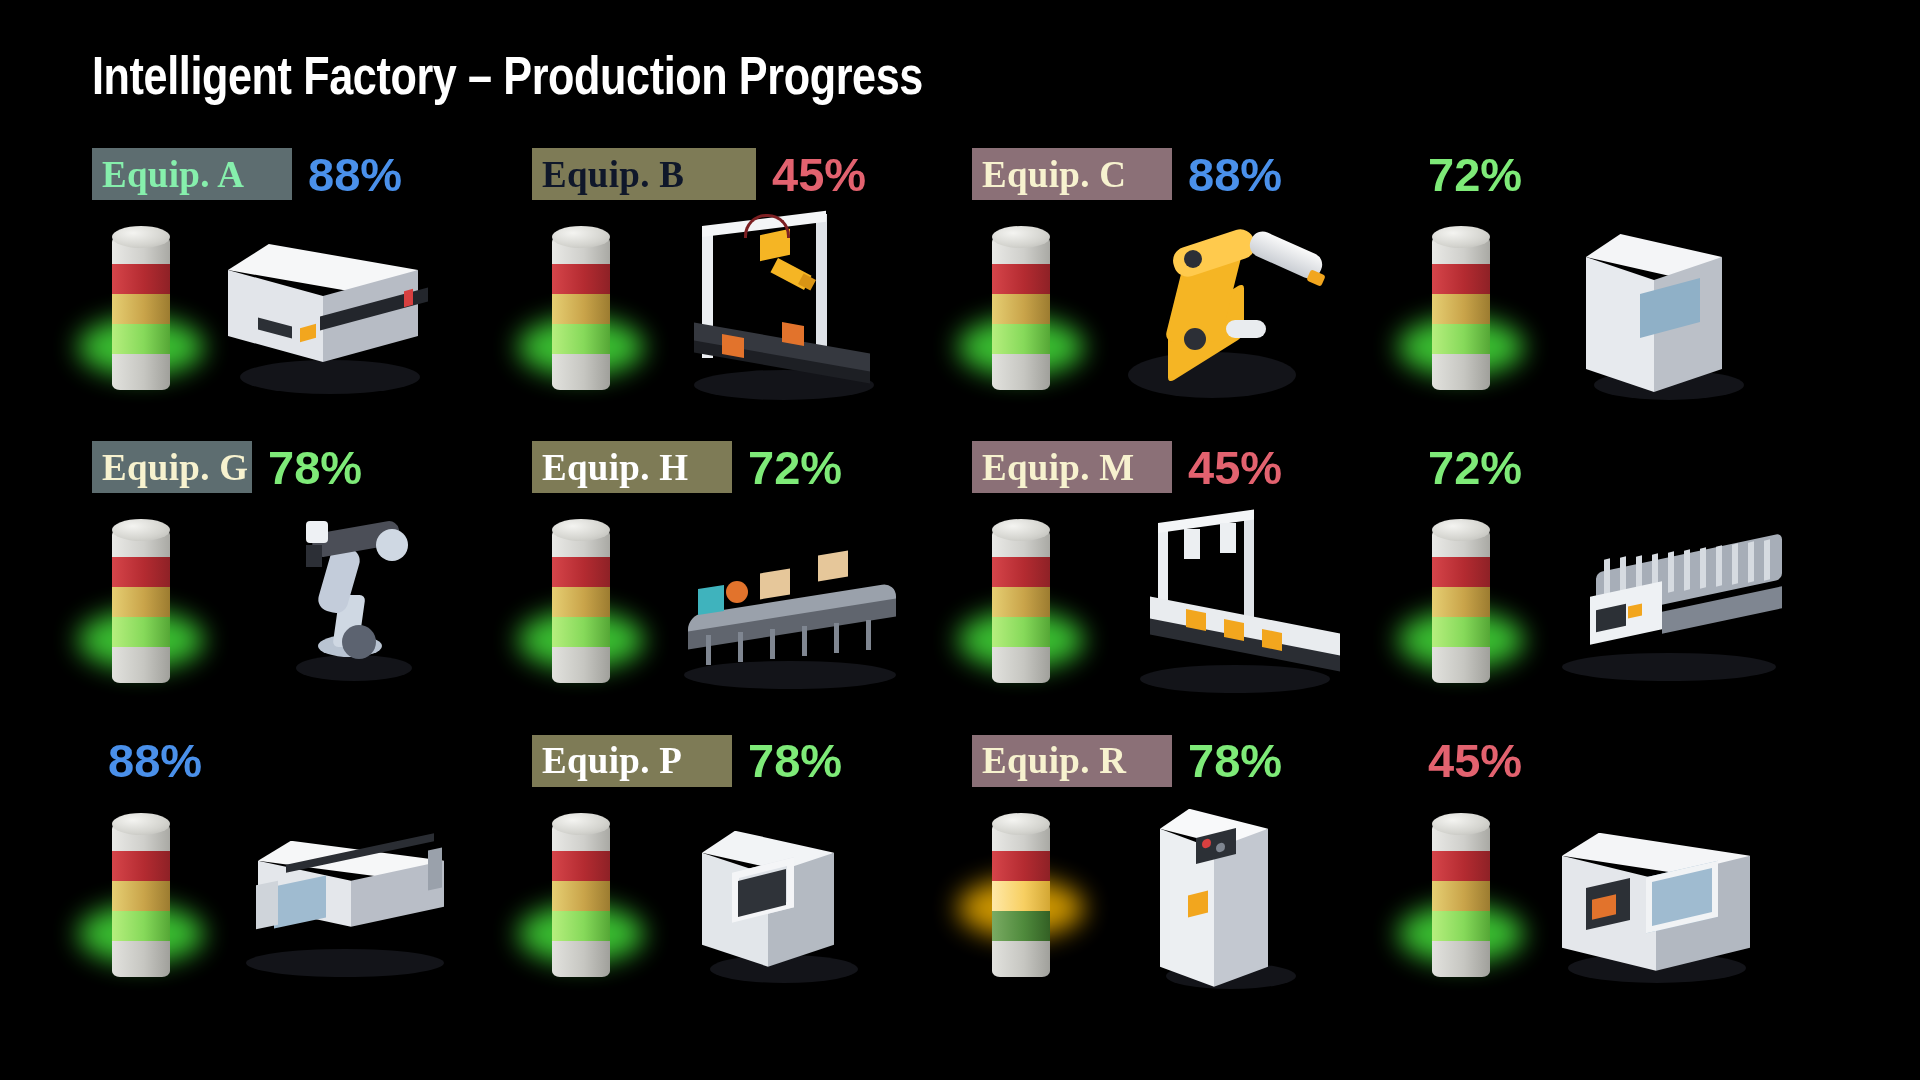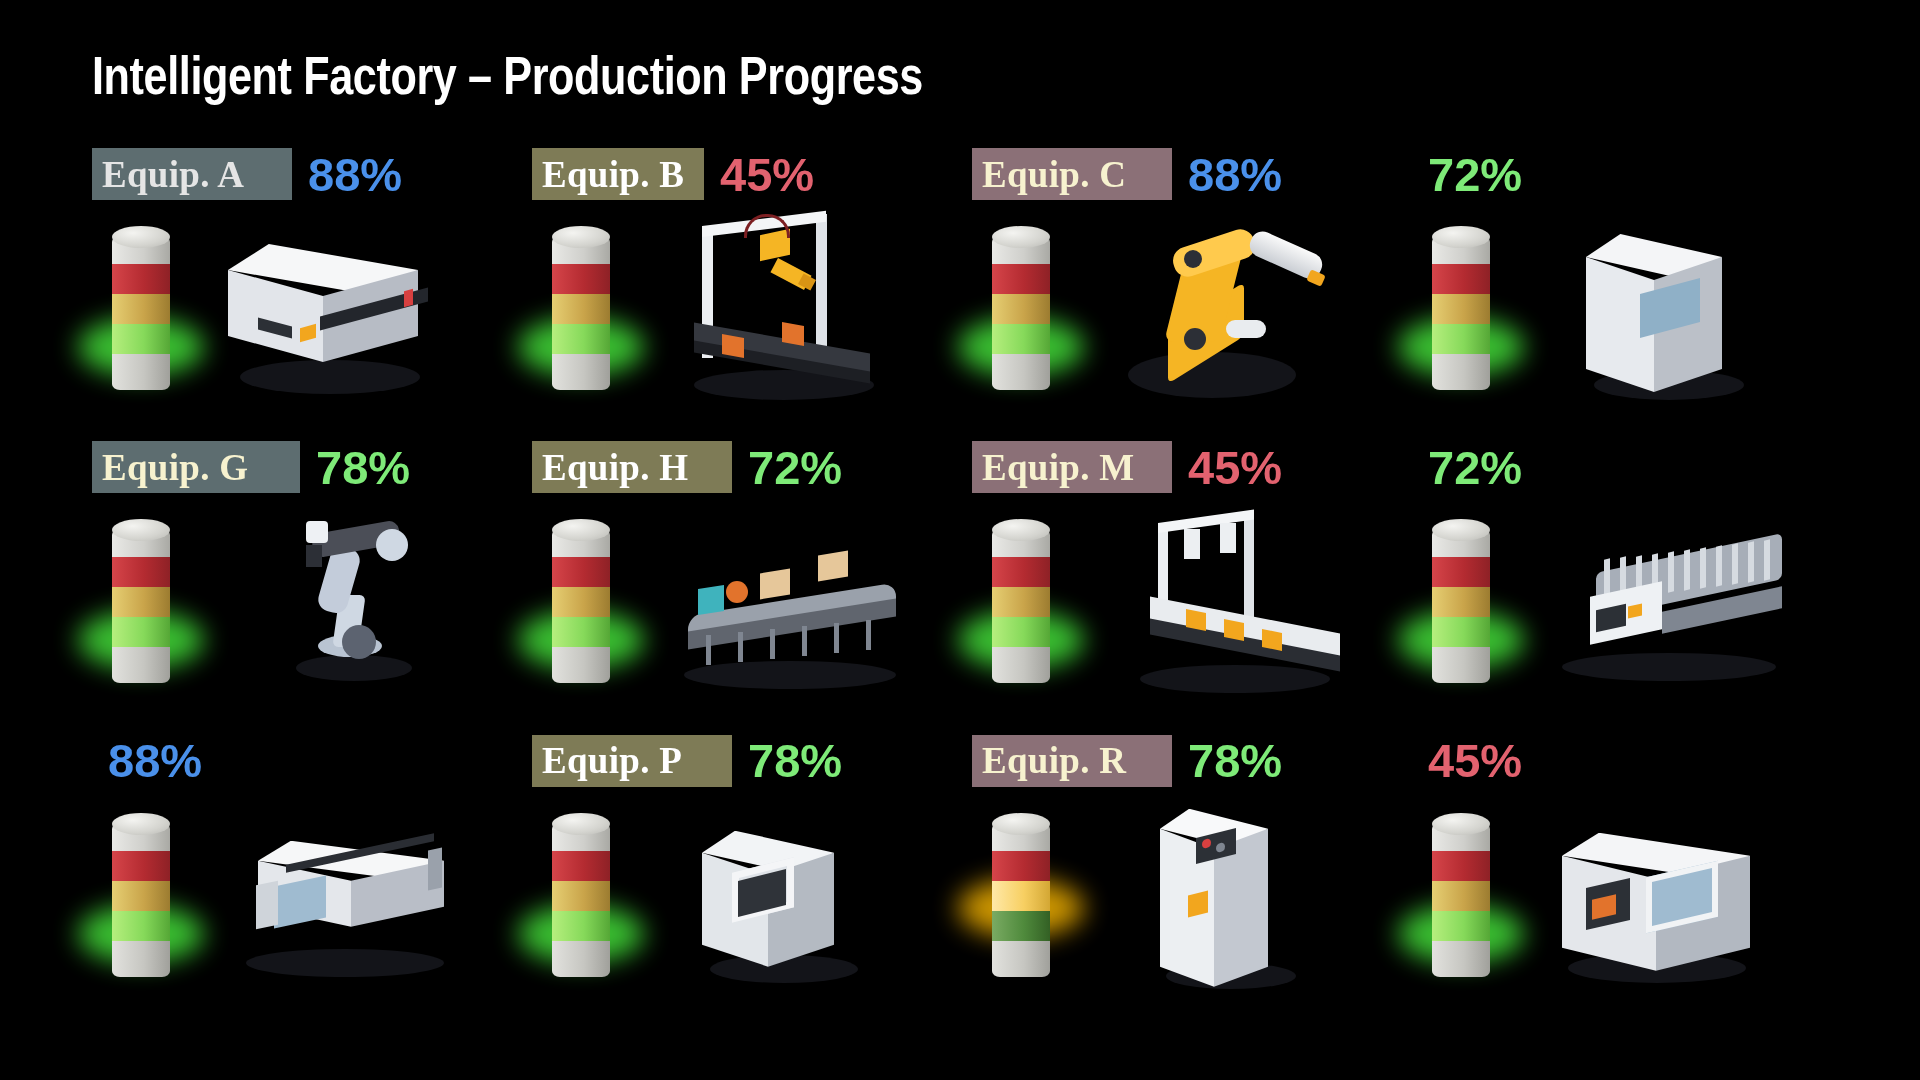--- a/index.html
+++ b/index.html
@@ -109,21 +109,21 @@
   }
 </style>
 </head>
 <body style="background: rgb(0, 0, 0);">
 
 <div id="page-title">Intelligent Factory – Production Progress</div>
 
 <div id="grid">
     <div class="card">
       <div class="card-head">
-        <div class="name-band" style="background: rgb(93, 109, 112); color: #e5e5e5; width: 200px;">Equip. A</div>
+        <div class="name-band" style="background: rgb(93, 109, 112); color: #86efac; width: 200px;">Equip. A</div>
         <div class="pct" style="color: rgb(74, 144, 234);">88%</div>
       </div>
       <div class="art">
         <div class="tower">
           <div class="glow green"></div>
           <div class="tw-body">
             <div class="seg cap"></div>
             <div class="seg red"></div>
             <div class="seg amber"></div>
             <div class="seg green"></div>
@@ -140,21 +140,21 @@
           </div>
           <div class="iso " style="left: 120px; top: 92px; width: 108px; height: 14px; background: rgb(35, 38, 44); transform: skewY(-15deg);"></div>
           <div class="iso " style="left: 58px; top: 112px; width: 34px; height: 12px; background: rgb(44, 48, 54); transform: skewY(15deg);"></div>
           <div class="iso " style="left: 204px; top: 80px; width: 9px; height: 16px; background: rgb(216, 64, 64); transform: skewY(-15deg);"></div>
           <div class="iso " style="left: 100px; top: 116px; width: 16px; height: 14px; background: rgb(242, 166, 30); transform: skewY(-15deg);"></div>
         </div>
       </div>
     </div>
     <div class="card">
       <div class="card-head">
-        <div class="name-band" style="background: rgb(126, 123, 86); color: #ffffff; width: 172px; font-family: Liberation Serif, serif;">Equip. B</div>
+        <div class="name-band" style="background: rgb(126, 123, 86); color: #0f172a; width: 224px; font-family: Liberation Serif, serif;">Equip. B</div>
         <div class="pct" style="color: rgb(226, 98, 111);">45%</div>
       </div>
       <div class="art">
         <div class="tower">
           <div class="glow green"></div>
           <div class="tw-body">
             <div class="seg cap"></div>
             <div class="seg red"></div>
             <div class="seg amber"></div>
             <div class="seg green"></div>
@@ -230,21 +230,21 @@
             <div class="iso" style="left: 0px; top: 0px; width: 136px; height: 46px; background: rgb(244, 245, 247); clip-path: polygon(0px 50%, 25.2747% 0px, 100% 50%, 74.7253% 100%);"></div>
             <div class="iso" style="left: 0px; top: 23px; width: 68px; height: 135px; background: rgb(231, 234, 238); clip-path: polygon(0px 0px, 100% 17.037%, 100% 100%, 0px 82.963%);"></div>
             <div class="iso" style="left: 68px; top: 23px; width: 68px; height: 135px; background: rgb(187, 192, 200); clip-path: polygon(0px 17.037%, 100% 0px, 100% 82.963%, 0px 100%);"></div>
           </div>
           <div class="iso " style="left: 120px; top: 76px; width: 60px; height: 44px; background: rgb(143, 176, 199); transform: skewY(-15deg);"></div>
         </div>
       </div>
     </div>
     <div class="card">
       <div class="card-head">
-        <div class="name-band" style="background: rgb(93, 109, 112); color: rgb(247, 242, 207); width: 208px;">Equip. G</div>
+        <div class="name-band" style="background: rgb(93, 109, 112); color: rgb(247, 242, 207); width: 160px;">Equip. G</div>
         <div class="pct" style="color: rgb(126, 234, 120);">78%</div>
       </div>
       <div class="art">
         <div class="tower">
           <div class="glow green"></div>
           <div class="tw-body">
             <div class="seg cap"></div>
             <div class="seg red"></div>
             <div class="seg amber"></div>
             <div class="seg green"></div>

